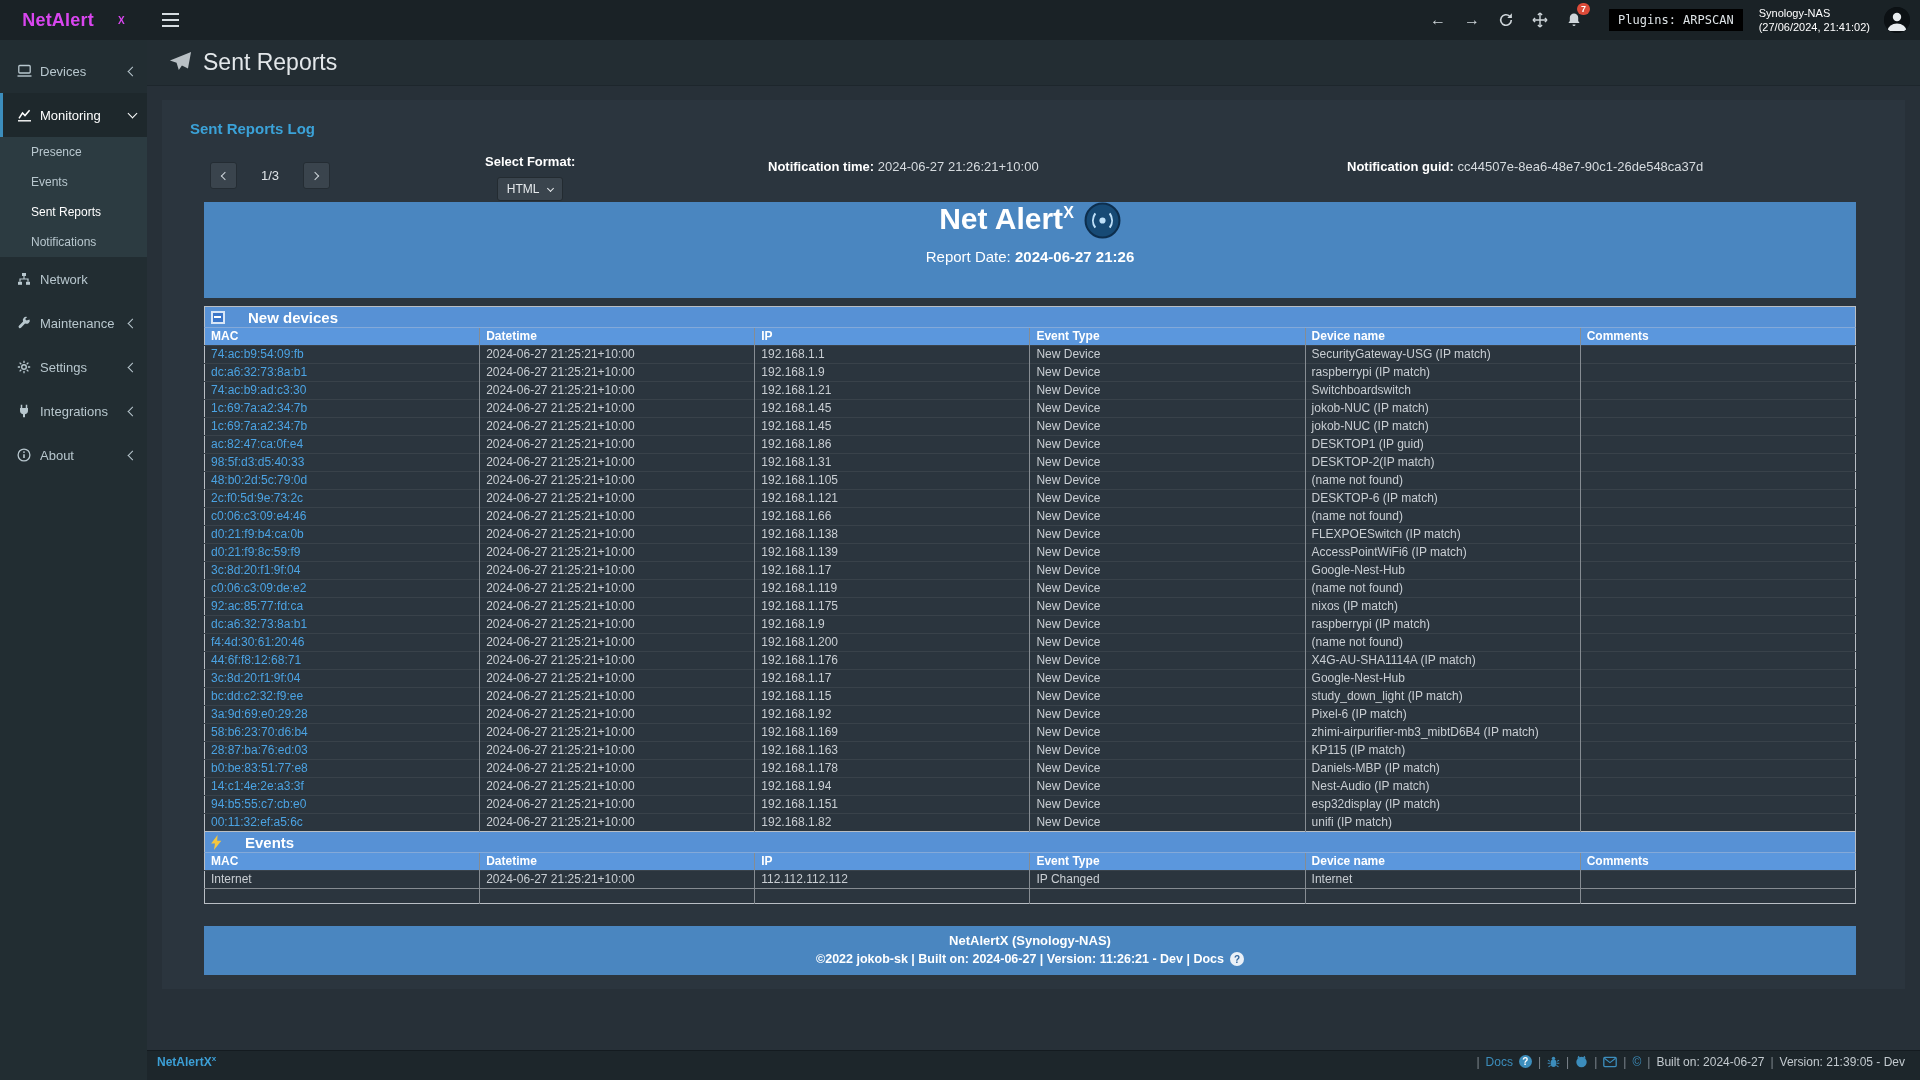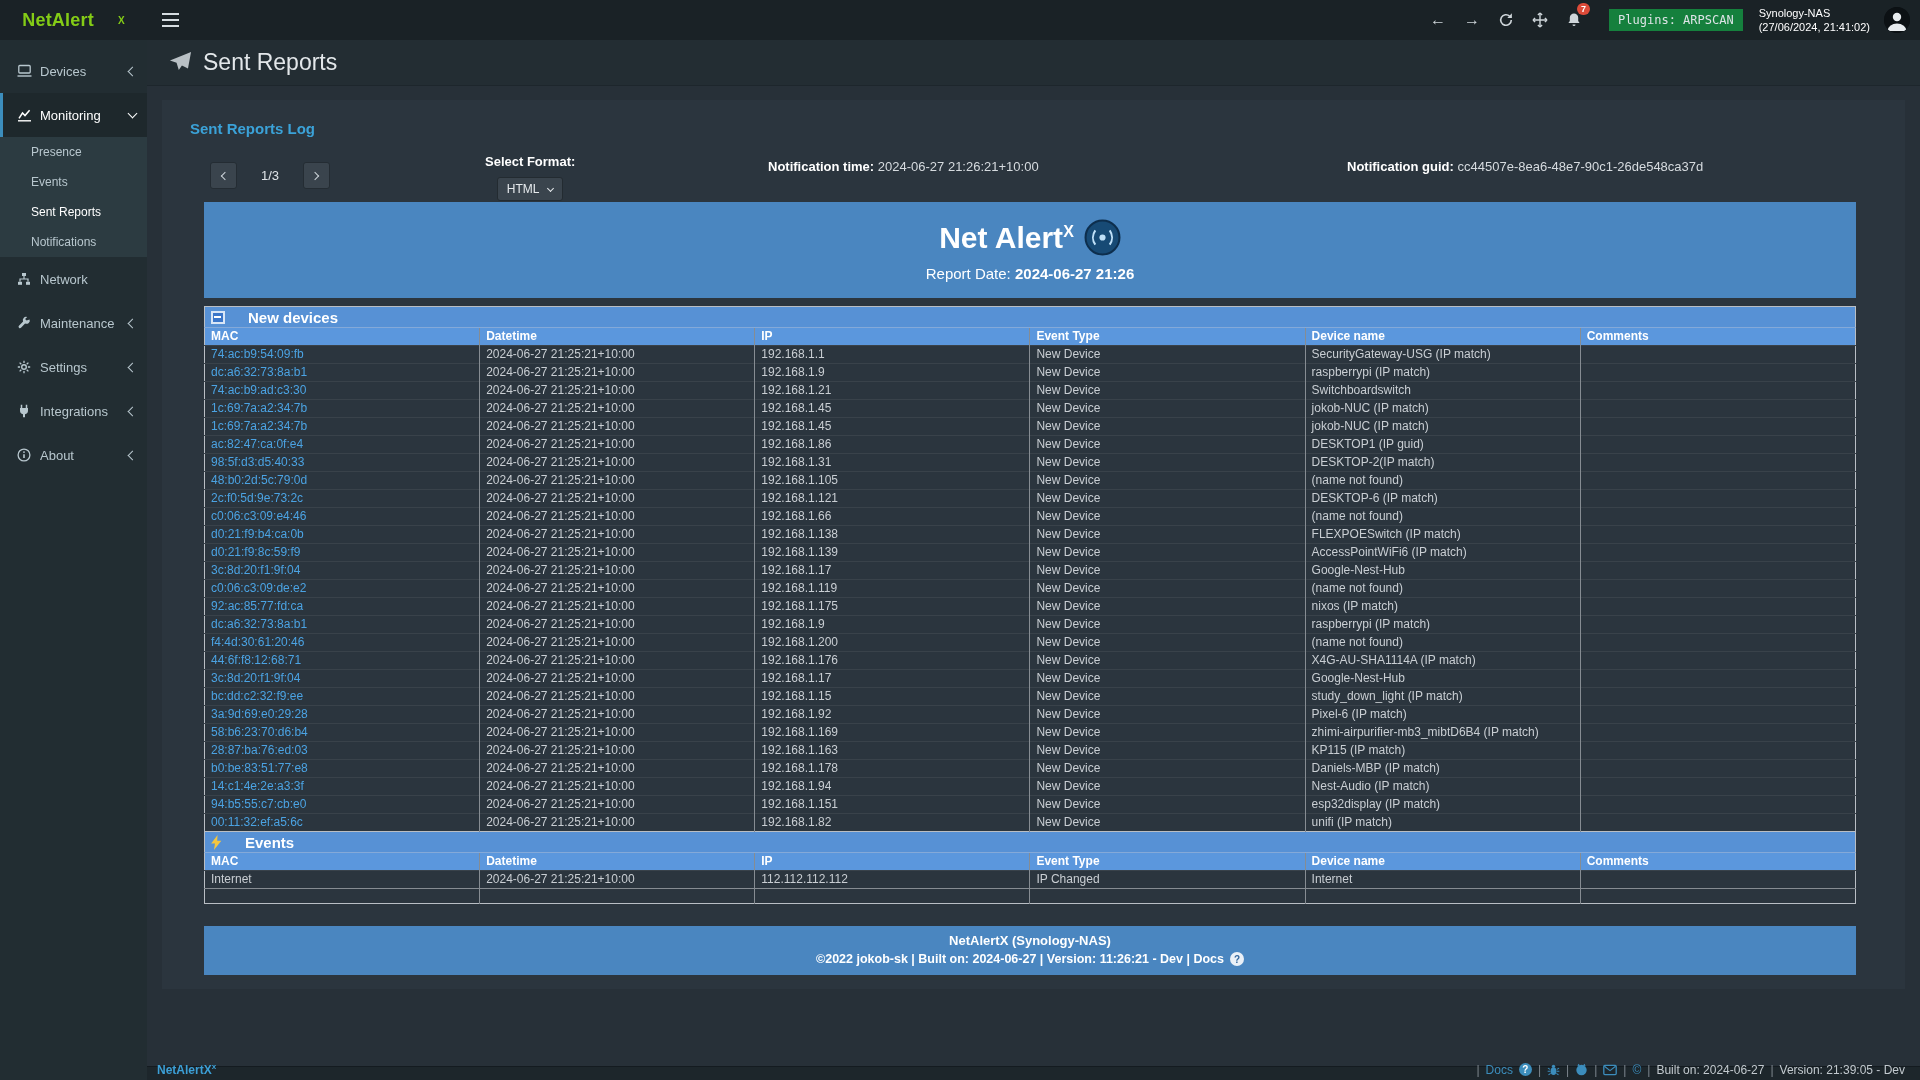--- a/index.html
+++ b/index.html
@@ -1,29 +1,29 @@
 <!DOCTYPE html>
 <html><head>
 <meta charset="utf-8">
 <style>
   * { margin:0; padding:0; box-sizing:border-box; }
   html,body { width:1920px; height:1080px; overflow:hidden; }
   body { position:relative; background:#273038; font-family:"Liberation Sans",sans-serif; }
 
   
   .navbar { position:absolute; top:0; left:0; right:0; height:40px; background:#1a2226; display:flex; align-items:center; z-index:30; }
-  .logo { width:147px; height:40px; display:flex; align-items:center; justify-content:center; color:#84cc16; font-size:18px; font-weight:bold; letter-spacing:.2px; cursor:pointer;gap:23px; }
+  .logo { width:147px; height:40px; display:flex; align-items:center; justify-content:center; color:#d946ef; font-size:18px; font-weight:bold; letter-spacing:.2px; cursor:pointer;gap:23px; }
   .logo sup { font-size:10px; margin-left:1px; }
   .hamburger { width:46px; height:40px; display:flex; flex-direction:column; align-items:center; justify-content:center; cursor:pointer; }
   .hamburger .bar { width:17px; height:2px; background:#d6dde1; margin:2px 0; }
   .nav-right { margin-left:auto; display:flex; align-items:center; padding-right:10px; }
   .nav-ico { width:34px; height:40px; display:flex; align-items:center; justify-content:center; color:#cfd6da; font-size:16px; cursor:pointer; position:relative; }
   .nav-ico svg { display:block; }
   .badge { position:absolute; top:3px; right:1px; background:#dd4b39; color:#fff; font-size:9px; font-weight:bold; line-height:10px; border-radius:8px; padding:1px 4px; }
-  .plugins { font-family:"DejaVu Sans Mono",monospace; font-size:12px; color:#dde3e6; background:#15803d; padding:4px 9px; margin:0 16px 0 18px; cursor:pointer; }
+  .plugins { font-family:"DejaVu Sans Mono",monospace; font-size:12px; color:#dde3e6; background:#000000; padding:4px 9px; margin:0 16px 0 18px; cursor:pointer; }
   .hostinfo { color:#fff; font-size:11px; line-height:14px; margin-right:14px; text-align:left; }
   .avatar { width:26px; height:26px; border-radius:50%; overflow:hidden; background:#0c1114; cursor:pointer; flex:none; }
 
   
   .sidebar { position:absolute; top:40px; left:0; width:147px; bottom:0; background:#222d32; padding-top:9px; z-index:20; }
   .sb-item { height:44px; display:flex; align-items:center; padding:0 11px 0 12px; color:#b8c7ce; font-size:13px; cursor:pointer; border-left:3px solid transparent; }
   .sb-ico { width:18px; margin-right:7px; display:flex; align-items:center; justify-content:center; flex:none; }
   .sb-label { white-space:nowrap; }
   .sb-item .chev { margin-left:auto; }
   .sb-item.active { background:#1e282c; color:#fff; border-left-color:#3c8dbc; }
@@ -53,21 +53,21 @@
   .fmt-select { background:#3a444d; border:1px solid #232b31; color:#e6eaed; font-size:12px; font-weight:normal; padding:4px 9px; border-radius:3px; display:flex; align-items:center; gap:9px; cursor:pointer; }
   .fmt-select .chev { width:5px; height:5px; margin-top:-2px; }
   .ctl-text { position:absolute; top:13px; font-size:13px; color:#d6dbdf; white-space:nowrap; }
   .ctl-text b { color:#fff; }
   .ctl-time { left:578px; }
   .ctl-guid { left:1141px;margin-left:16px; }
 
   
   .report { width:1652px; margin:8px 0 0 14px; }
   .rpt-header { height:96px; background:#4a86c0; color:#fff; text-align:center; margin-bottom:8px; }
-  .rpt-title { padding-top:17px; font-size:30px; font-weight:bold; display:flex; align-items:center; justify-content:center; gap:10px; }
+  .rpt-title { padding-top:0; font-size:30px; font-weight:bold; display:flex; align-items:flex-start; justify-content:center; gap:10px; }
   .rpt-title sup { font-size:16px; }
   .rpt-date { margin-top:9px; font-size:15px; }
   .rpt-date b { font-weight:bold; }
 
   table.rpt { width:100%; border-collapse:collapse; table-layout:fixed; border:1px solid #b9bec4; }
   table.rpt td { font-size:12px; color:#c9ced3; padding:1px 6px; height:16px; line-height:15px; border-left:1px solid #868c92; border-top:1px solid #39424a; white-space:nowrap; overflow:hidden; }
   table.rpt td:first-child { border-left:none; }
   tr.sec-row td { background:#5791d5; color:#fff; font-weight:bold; font-size:15px; height:21px; border-top:1px solid #b9bec4; }
   .sec-inner { display:flex; align-items:center; gap:23px; }
   .nd-ico { width:14px; height:13px; background:#3b76c9; border:2px solid #d9e6f6; display:flex; align-items:center; justify-content:flex-start; flex:none; }
@@ -75,21 +75,21 @@
   tr.hdr-row td { background:#5b97dd; color:#fff; font-weight:bold; border-top:1px solid #84a9d8; border-left:1px solid #868c92; height:17px; }
   .mac-link { color:#4ba3e3; cursor:pointer; }
   tr.empty-row td { height:15px; border-top:1px solid #868c92; }
 
   .rpt-footer { margin-top:22px; background:#4a86c0; color:#fff; text-align:center; padding:7px 0 9px; }
   .rpt-footer .l1 { font-weight:bold; font-size:13px; }
   .rpt-footer .l2 { font-weight:bold; font-size:12.5px; margin-top:4px; display:flex; justify-content:center; align-items:center; gap:6px; }
   .qmark { display:inline-flex; width:14px; height:14px; border-radius:50%; background:#eaf0f7; color:#34689f; font-size:10px; font-weight:bold; align-items:center; justify-content:center; flex:none; cursor:pointer; }
 
   
-  .footer { position:absolute; bottom:0; left:147px; right:0; height:14px; background:#1d262b; border-top:1px solid #141b20; display:flex; align-items:center; justify-content:space-between; padding:0 15px 8px 10px; font-size:12px; color:#c2c9ce; z-index:25; }
+  .footer { position:absolute; bottom:0; left:147px; right:0; height:30px; background:#1d262b; border-top:1px solid #141b20; display:flex; align-items:center; justify-content:space-between; padding:0 15px 8px 10px; font-size:12px; color:#c2c9ce; z-index:25; }
   .footer-brand { color:#3c9fd6; font-weight:bold; cursor:pointer; }
   .footer-brand sup { font-size:8px; }
   .footer-right { display:flex; align-items:center; gap:6px; }
   .footer-right .sep { color:#7d868d; }
   .f-link { color:#3c8dbc; cursor:pointer; }
   .f-ico { color:#3c8dbc; display:inline-flex; align-items:center; cursor:pointer; }
   .qmark.blue { background:#3c8dbc; color:#fff; width:13px; height:13px; }
 </style>
 </head>
 <body>

